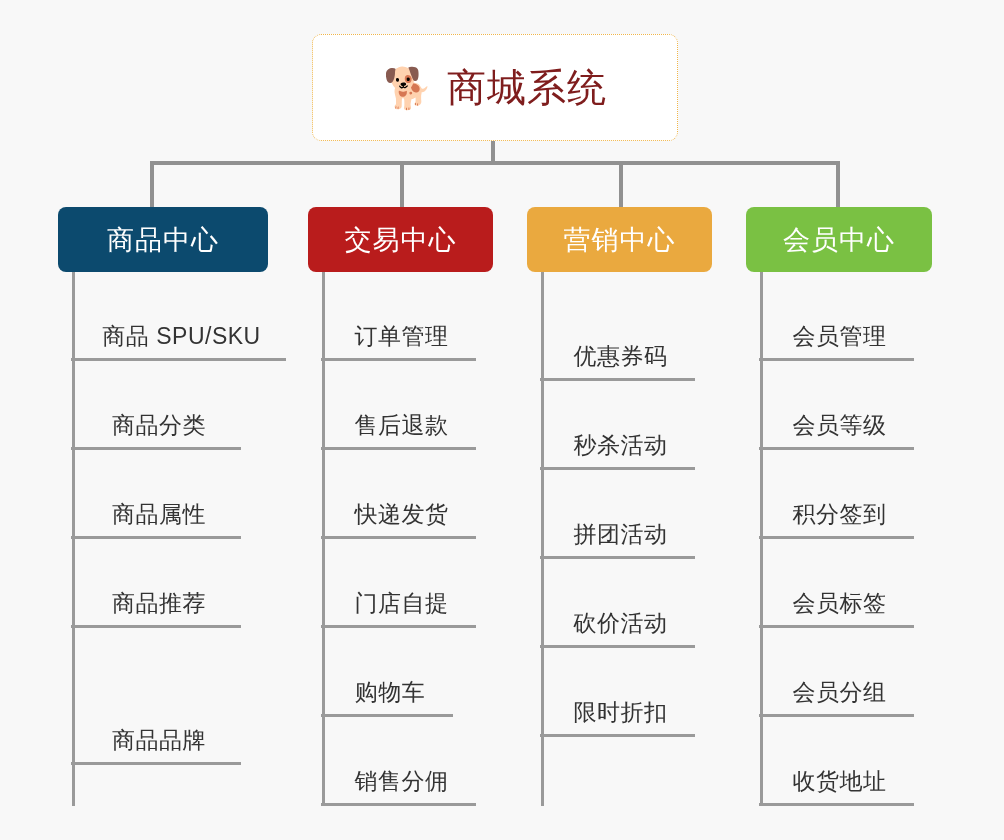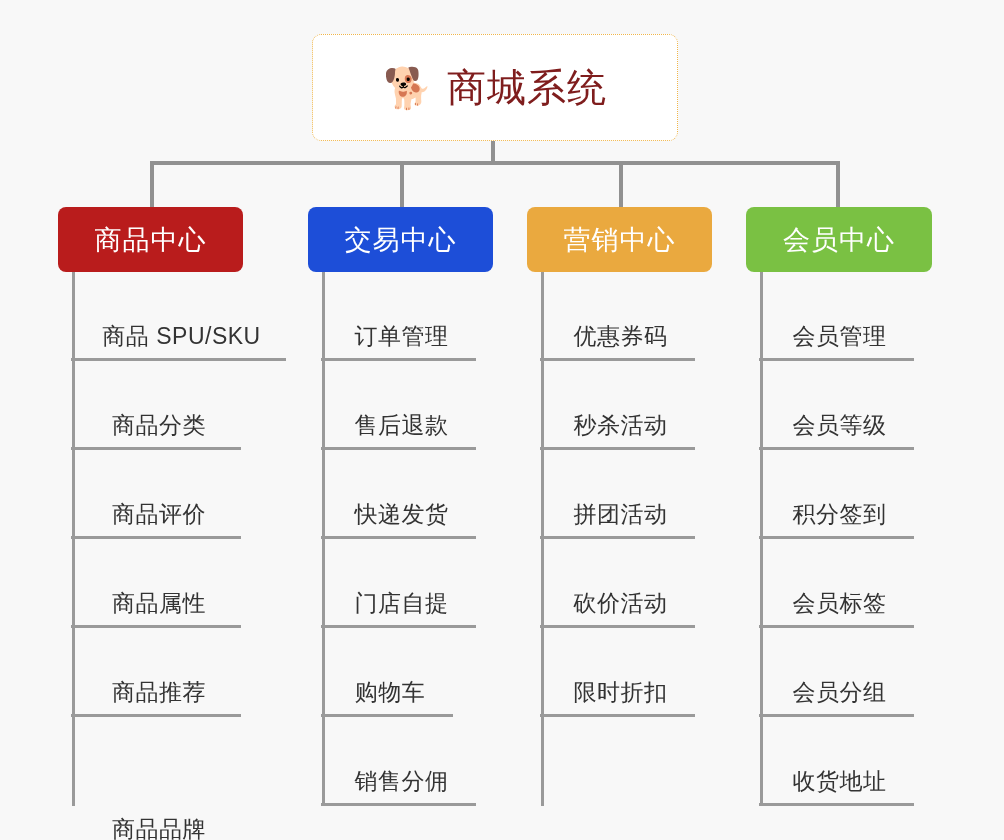--- a/index.html
+++ b/index.html
@@ -125,48 +125,45 @@
   </div>
 
   <div class="conn conn-v" style="left:491px; top:141px; height:24px;"></div>
   <div class="conn conn-h" style="left:150px; top:161px; width:690px;"></div>
   <div class="conn conn-v" style="left:150px; top:161px; height:48px;"></div>
   <div class="conn conn-v" style="left:400px; top:161px; height:48px;"></div>
   <div class="conn conn-v" style="left:619px; top:161px; height:48px;"></div>
   <div class="conn conn-v" style="left:836px; top:161px; height:48px;"></div>
 
   <div class="column" style="left:58px;">
-    <div class="cat-header" style="width:185px; background:#b91c1c;">
+    <div class="cat-header" style="width:210px; background:#0c4a6e;">
       <span>商品中心</span>
     </div>
     <div class="spine" style="top:65px; height:534px;"></div>
     <div class="leaf-list" style="width:215px;">
       <div class="leaf" style="width:215px;">
         <span class="leaf-label">商品 SPU/SKU</span>
       </div>
       <div class="leaf" style="width:170px;">
         <span class="leaf-label">商品分类</span>
       </div>
       <div class="leaf" style="width:170px;">
-        <span class="leaf-label">商品评价</span>
-      </div>
-      <div class="leaf" style="width:170px;">
         <span class="leaf-label">商品属性</span>
       </div>
       <div class="leaf" style="width:170px;">
         <span class="leaf-label">商品推荐</span>
       </div>
       <div class="leaf" style="width:170px;margin-top:48px;">
         <span class="leaf-label">商品品牌</span>
       </div>
     </div>
   </div>
 
   <div class="column" style="left:308px;">
-    <div class="cat-header" style="width:185px; background:#1d4ed8;">
+    <div class="cat-header" style="width:185px; background:#b91c1c;">
       <span>交易中心</span>
     </div>
     <div class="spine" style="top:65px; height:534px;"></div>
     <div class="leaf-list" style="width:155px;">
       <div class="leaf" style="width:155px;text-align:center;">
         <span class="leaf-label">订单管理</span>
       </div>
       <div class="leaf" style="width:155px;">
         <span class="leaf-label">售后退款</span>
       </div>
@@ -184,21 +181,21 @@
       </div>
     </div>
   </div>
 
   <div class="column" style="left:527px;">
     <div class="cat-header" style="width:185px; background:#eaa93f;">
       <span>营销中心</span>
     </div>
     <div class="spine" style="top:65px; height:534px;"></div>
     <div class="leaf-list" style="width:155px;">
-      <div class="leaf" style="width:155px;">
+      <div class="leaf" style="width:155px;margin-top:20px;">
         <span class="leaf-label">优惠券码</span>
       </div>
       <div class="leaf" style="width:155px;">
         <span class="leaf-label">秒杀活动</span>
       </div>
       <div class="leaf" style="width:155px;">
         <span class="leaf-label">拼团活动</span>
       </div>
       <div class="leaf" style="width:155px;">
         <span class="leaf-label">砍价活动</span>

